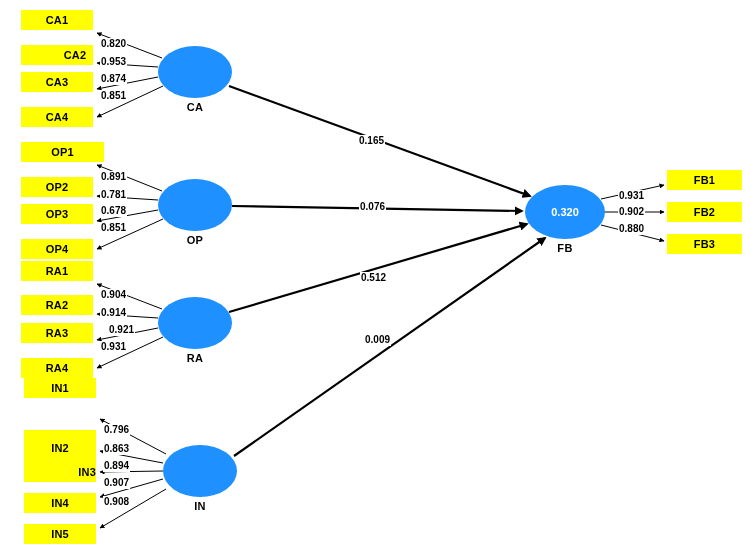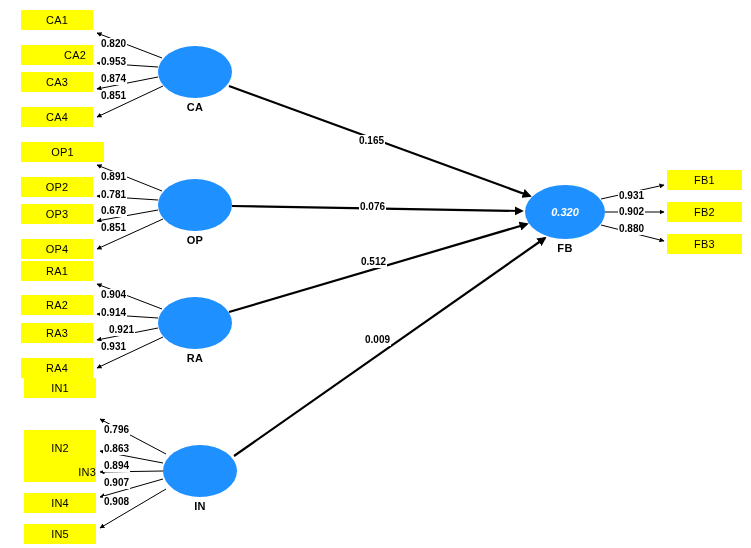--- a/index.html
+++ b/index.html
@@ -22,42 +22,41 @@
     width: 751px;
     height: 548px;
   }
   .indicator-box {
     position: absolute;
     background: #FFFF00;
     display: flex;
     align-items: center;
     justify-content: center;
     font-size: 11px;
-    font-weight: normal;
+    font-weight: bold;
     color: #000000;
     letter-spacing: 0.2px;
     box-sizing: border-box;
   }
   .construct-label {
     position: absolute;
     font-size: 11px;
     font-weight: bold;
     color: #000000;
     text-align: center;
     letter-spacing: 0.3px;
     white-space: nowrap;
   }
   .r2-label {
     position: absolute;
     font-size: 11px;
     font-weight: bold;
     color: #ffffff;
     text-align: center;
     white-space: nowrap;
-    font-style: italic;
   }
   .edge-label {
     position: absolute;
     font-size: 10px;
     font-weight: bold;
     color: #000000;
     background: #ffffff;
     padding: 0px 1px;
     white-space: nowrap;
     line-height: 12px;
@@ -276,20 +275,20 @@
   <div class="edge-label" style="left:618px; top:223px;">
     <span>0.880</span>
   </div>
 
   <div class="edge-label" style="left:358px; top:135px;">
     <span>0.165</span>
   </div>
   <div class="edge-label" style="left:359px; top:201px;">
     <span>0.076</span>
   </div>
-  <div class="edge-label" style="left:360px; top:256px;">
+  <div class="edge-label" style="left:360px; top:272px;">
     <span>0.512</span>
   </div>
   <div class="edge-label" style="left:364px; top:334px;">
     <span>0.009</span>
   </div>
 
 </div>
 
 </body></html>

